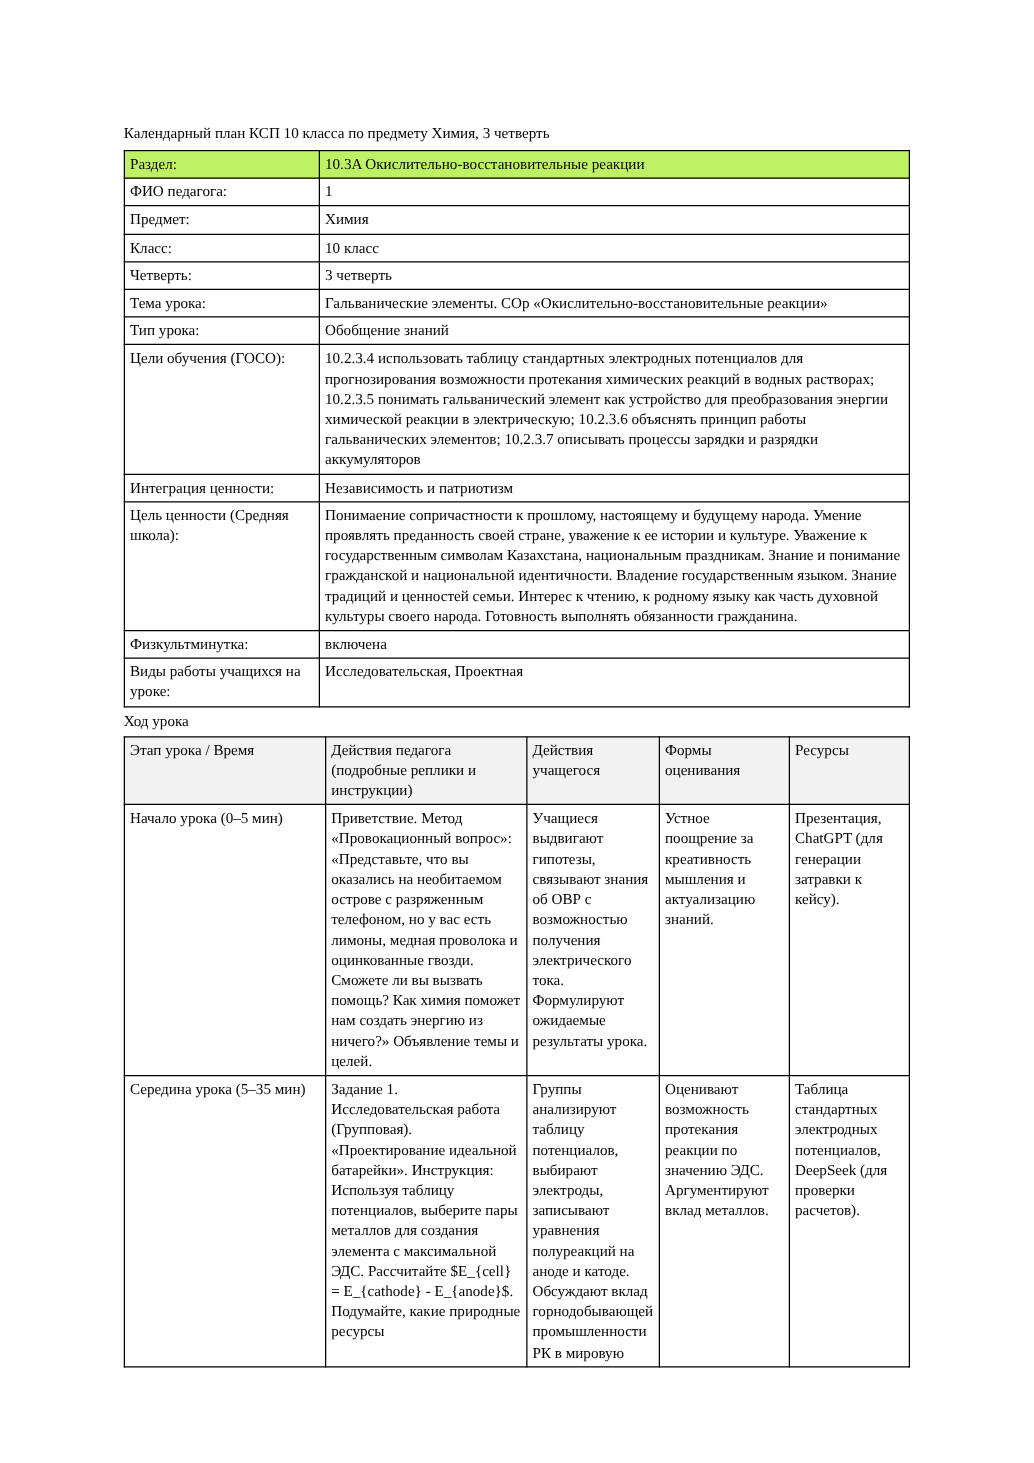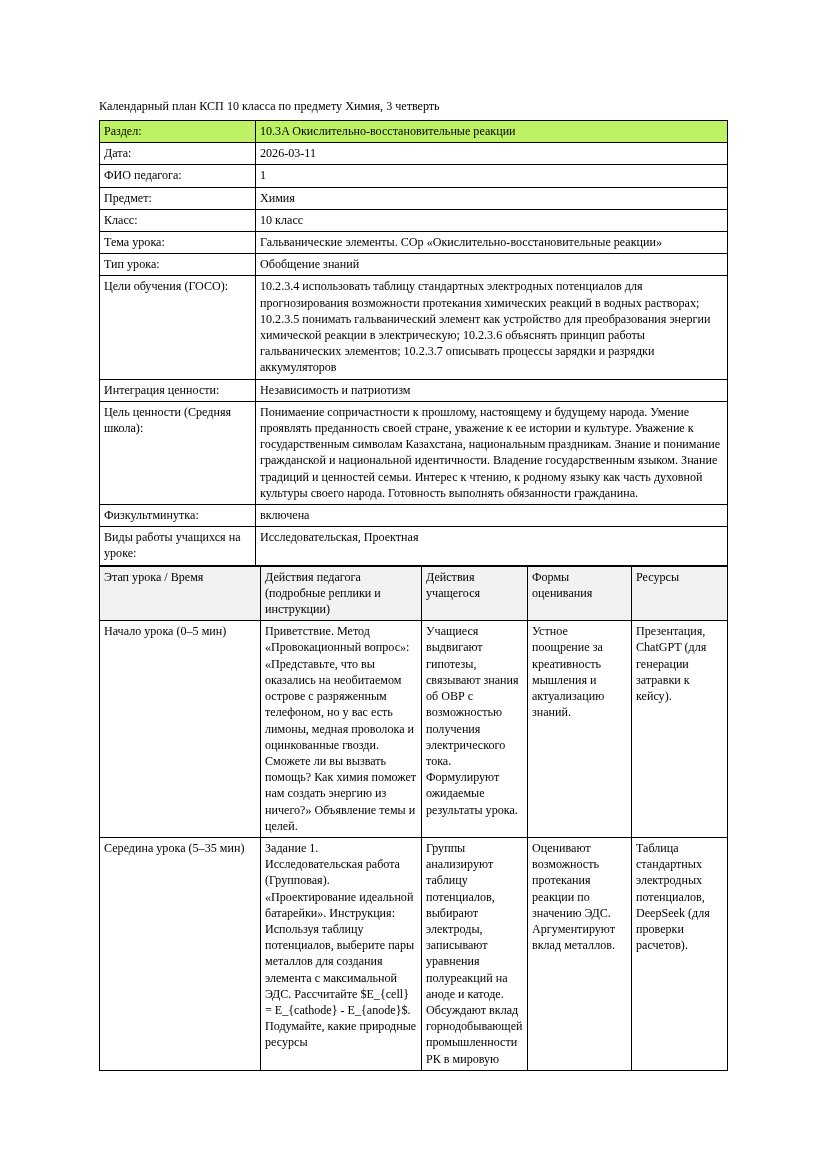--- a/index.html
+++ b/index.html
@@ -79,34 +79,34 @@
     <colgroup>
       <col class="c-label">
       <col class="c-value">
     </colgroup>
     <tbody>
       <tr class="shaded">
         <td>Раздел:</td>
         <td>10.3A Окислительно-восстановительные реакции</td>
       </tr>
       <tr>
-        <td>Дата:</td>
-        <td>2026-03-11</td>
-      </tr>
-      <tr>
         <td>ФИО педагога:</td>
         <td>1</td>
       </tr>
       <tr>
         <td>Предмет:</td>
         <td>Химия</td>
       </tr>
       <tr>
         <td>Класс:</td>
         <td>10 класс</td>
+      </tr>
+      <tr>
+        <td>Четверть:</td>
+        <td>3 четверть</td>
       </tr>
       <tr>
         <td>Тема урока:</td>
         <td>Гальванические элементы. СОр «Окислительно-восстановительные реакции»</td>
       </tr>
       <tr>
         <td>Тип урока:</td>
         <td>Обобщение знаний</td>
       </tr>
       <tr>
@@ -125,20 +125,21 @@
         <td>Физкультминутка:</td>
         <td>включена</td>
       </tr>
       <tr>
         <td>Виды работы учащихся на уроке:</td>
         <td>Исследовательская, Проектная</td>
       </tr>
     </tbody>
   </table>
 
+  <p class="section-caption">Ход урока</p>
 
   <table class="doc-table" id="flow-table">
     <colgroup>
       <col class="c1">
       <col class="c2">
       <col class="c3">
       <col class="c4">
       <col class="c5">
     </colgroup>
     <thead>

